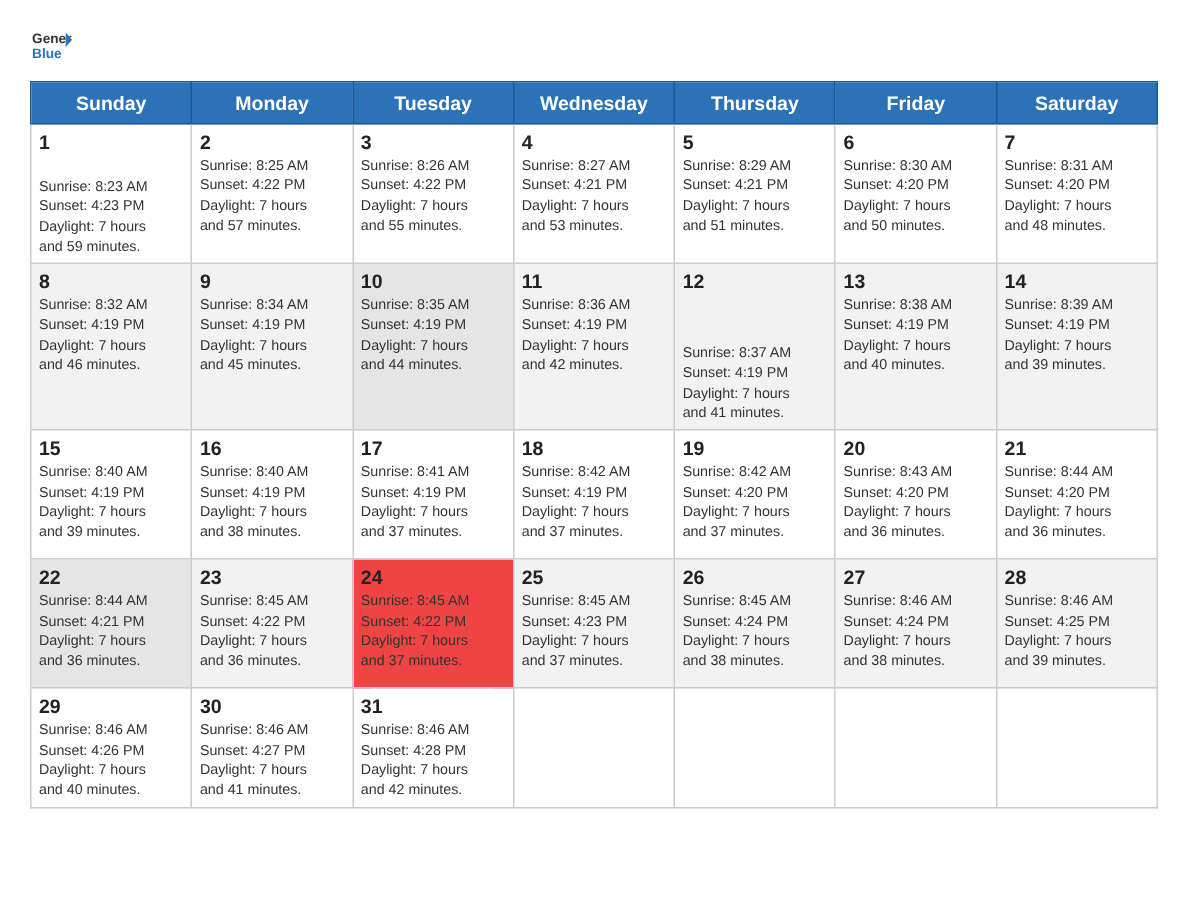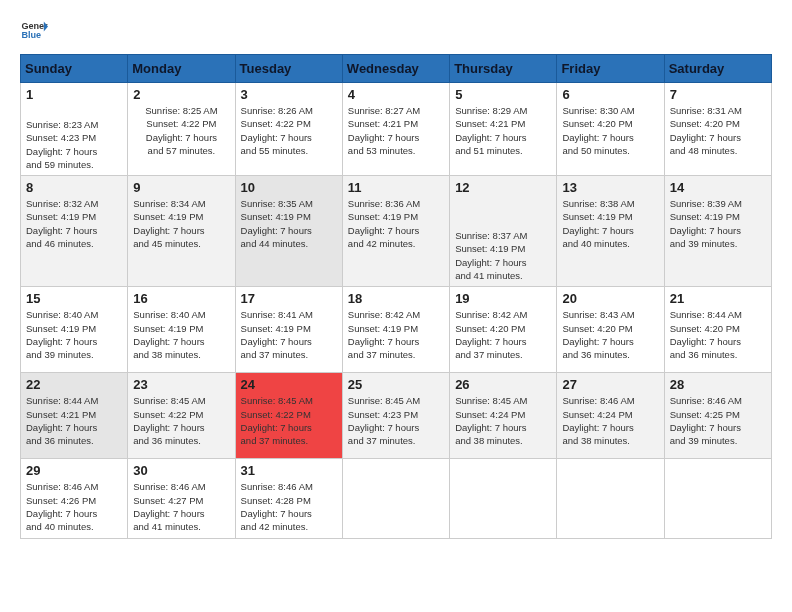--- a/index.html
+++ b/index.html
@@ -44,25 +44,25 @@
       font-size: 15px;
       color: #555;
     }
     .calendar {
       width: 100%;
       border-collapse: collapse;
       table-layout: fixed;
     }
     .calendar th {
       background: #2b72b8;
-      color: #0f172a;
+      color: #ffffff;
       font-size: 13px;
       font-weight: bold;
       padding: 6px 4px;
-      text-align: left;
+      text-align: center;
       border: 1px solid #1a5a9a;
     }
     .calendar td {
       border: 1px solid #ccc;
       vertical-align: top;
       padding: 4px 5px;
       font-size: 10px;
       color: #333;
       background: #fff;
       height: 86px;
@@ -124,21 +124,21 @@
     <tr>
           <td>
             <span class="day-num">1</span>
             <div class="day-info" style="white-space: pre-line; margin-top: 16px;">Sunrise: 8:23 AM
 Sunset: 4:23 PM
 Daylight: 7 hours
 and 59 minutes.</div>
           </td>
           <td>
             <span class="day-num">2</span>
-            <div class="day-info" style="white-space: pre-line; text-align: center;">Sunrise: 8:25 AM
+            <div class="day-info" style="white-space: pre-line;">Sunrise: 8:25 AM
 Sunset: 4:22 PM
 Daylight: 7 hours
 and 57 minutes.</div>
           </td>
           <td>
             <span class="day-num">3</span>
             <div class="day-info" style="white-space: pre-line;">Sunrise: 8:26 AM
 Sunset: 4:22 PM
 Daylight: 7 hours
 and 55 minutes.</div>

